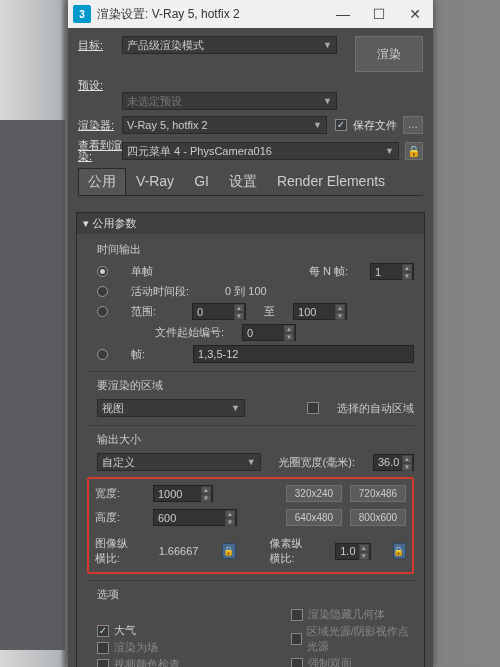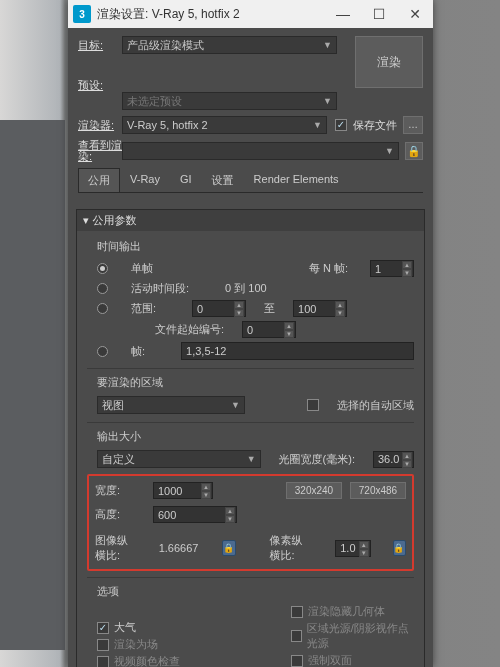--- a/index.html
+++ b/index.html
@@ -10,28 +10,28 @@
 .titlebar { height: 28px; background: #f0f0f0; display: flex; align-items: center; font-size: 12px; color: #333; }
 .titlebar .appicon { width: 18px; height: 18px; margin-left: 5px; background: #0099cc; display:flex;align-items:center;justify-content:center;color:#fff;font-size:10px;font-weight:bold;border-radius:2px;}
 .titlebar .title { margin-left: 6px; flex: 1; }
 .titlebar .winbtn { width: 36px; text-align: center; font-size: 14px; color: #444; cursor: pointer; line-height:28px;}
 .top-section { padding: 8px 10px 10px 10px; background:#4b4b4b; }
 .form-row { display: flex; align-items: center; margin-bottom: 6px; font-size: 11px; color: #ddd; }
 .form-row .lbl { width: 44px; text-align:left;text-decoration:underline; }
 .select { flex: 1; height: 15px; background: #3a3a3a; border: 1px solid #2a2a2a; color: #ccc; display:flex; align-items:center; padding: 8px 4px; position:relative; font-size:11px;text-align:center; }
 .select.dim { color:#777;margin-top:32px; }
 .select .caret { position:absolute; right:4px; top:3px; font-size:9px; color:#aaa;}
-.render-btn { width: 68px; height: 52px; margin-left:10px; background:#5c5c5c; border:1px solid #6f6f6f; color:#ccc; font-size:12px; display:flex;align-items:center;justify-content:center; cursor:pointer;}
+.render-btn { width: 68px; height: 36px; margin-left:10px; background:#5c5c5c; border:1px solid #6f6f6f; color:#ccc; font-size:12px; display:flex;align-items:center;justify-content:center; cursor:pointer;}
 .row-right { display:flex; align-items:center; gap:6px; margin-left:8px;}
 .checkbox { width:12px; height:12px; border:1px solid #888; background:#3a3a3a; display:inline-flex;align-items:center;justify-content:center; font-size:9px; color:#bde;}
 .checkbox.checked::after{content:"✓"; color:#bde; font-size:10px; line-height:1;}
 .ellipsis-btn { width:20px; height:18px; background:#5c5c5c; border:1px solid #6f6f6f; color:#ccc; font-size:10px; text-align:center; line-height:16px; cursor:pointer;}
 .lock-btn { width:18px; height:18px; background:#5c5c5c; border:1px solid #6f6f6f; color:#ccc; display:flex;align-items:center;justify-content:center; font-size:11px; cursor:pointer;}
 .tabs { display:flex; border-bottom:1px solid #2a2a2a; margin-top:6px;}
-.tab { padding:4px 9px; font-size:11px; color:#ccc; background:#4b4b4b; cursor:pointer; border:1px solid transparent; border-bottom:none;}
+.tab { padding:4px 9px; font-size:14px; color:#ccc; background:#4b4b4b; cursor:pointer; border:1px solid transparent; border-bottom:none;}
 .tab.active { background:#555; border-color:#2a2a2a; }
 .panel-area { flex:1; overflow:hidden; padding: 6px 8px 8px 8px; background:#4b4b4b;}
 .panel { border:1px solid #2a2a2a; background:#4b4b4b; }
 .panel-header { background:#3f3f3f; padding:3px 6px; font-size:11px; color:#ddd; display:flex; align-items:center; gap:4px; cursor:pointer;}
 .panel-body { padding:6px 10px 8px 10px; font-size:11px; color:#ccc; }
 .group-title { font-size:11px; color:#ccc; margin:2px 0 4px 0;}
 .radio { width:11px; height:11px; border:1px solid #999; border-radius:50%; background:#3a3a3a; display:inline-block; vertical-align:middle; margin-right:5px; position:relative;}
 .radio.checked::after{content:"";position:absolute;inset:2px;background:#ccc;border-radius:50%;}
 .opt-row { display:flex; align-items:center; margin-left:10px; padding:2px 0; gap:18px;}
 .spinner { height:17px; background:#333; border:1px solid #222; color:#ccc; padding:0 4px; display:flex; align-items:center; position:relative; font-size:11px;}
@@ -92,20 +92,21 @@
         </div>
       <div class="row-right">
         <span class="checkbox checked"></span>
         <span>保存文件</span>
         <div class="ellipsis-btn">…</div>
       </div>
     </div>
     <div class="form-row">
       <span class="lbl" style="width:44px;line-height:11px;">查看到渲染:</span>
       <div class="select" style="flex:1">
+          <span>四元菜单 4 - PhysCamera016</span>
           <span class="caret">▼</span>
         </div>
       <div style="width:6px"></div>
       <div class="lock-btn">
           <span>🔒</span>
         </div>
     </div>
 
     <div class="tabs">
       <div class="tab active">公用</div>
@@ -167,21 +168,21 @@
               <span>0</span>
               <div class="spin">
                 <span>▲</span>
                 <span>▼</span>
               </div>
             </div>
           </div>
         <div class="opt-row">
             <span class="radio"></span>
             <span>帧:</span>
-          <div class="textinput" style="flex:1;margin-left:18px">1,3,5-12</div>
+          <div class="textinput" style="flex:1;margin-left:30px">1,3,5-12</div>
           </div>
 
         <hr class="hr">
         <div class="group-title sec-indent">要渲染的区域</div>
         <div class="opt-row">
           <div class="select" style="width:120px">
               <span>视图</span>
               <span class="caret">▼</span>
             </div>
           <span style="margin-left:26px"></span>
@@ -223,20 +224,24 @@
           </div>
           <div class="opt-row" style="margin-left:0;margin-top:3px">
             <span style="width:40px">高度:</span>
             <div class="spinner" style="width:84px">
                 <span>600</span>
                 <div class="spin">
                   <span>▲</span>
                   <span>▼</span>
                 </div>
               </div>
+            <div style="margin-left:auto;display:flex;gap:8px">
+              <div class="preset-btn">640x480</div>
+              <div class="preset-btn">800x600</div>
+            </div>
           </div>
           <div class="opt-row" style="margin-left:0;margin-top:6px">
             <span>图像纵横比:</span>
             <span style="margin-left:2px">1.66667</span>
             <span class="small-lock" style="margin-left:6px">
                 <span>🔒</span>
               </span>
             <span style="margin-left:16px">像素纵横比:</span>
             <div class="spinner" style="width:44px;margin-left:4px">
                 <span>1.0</span>

